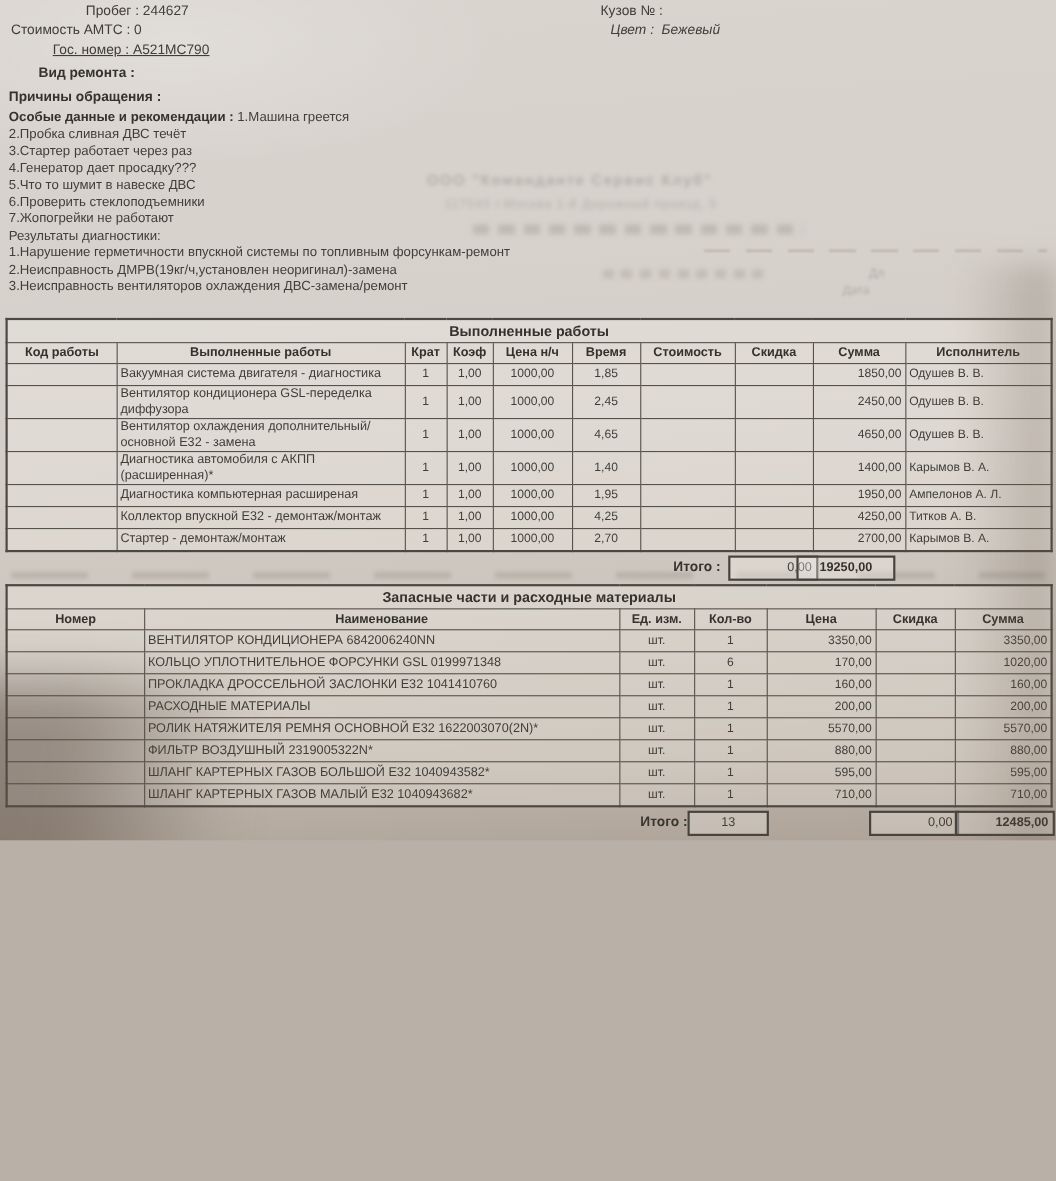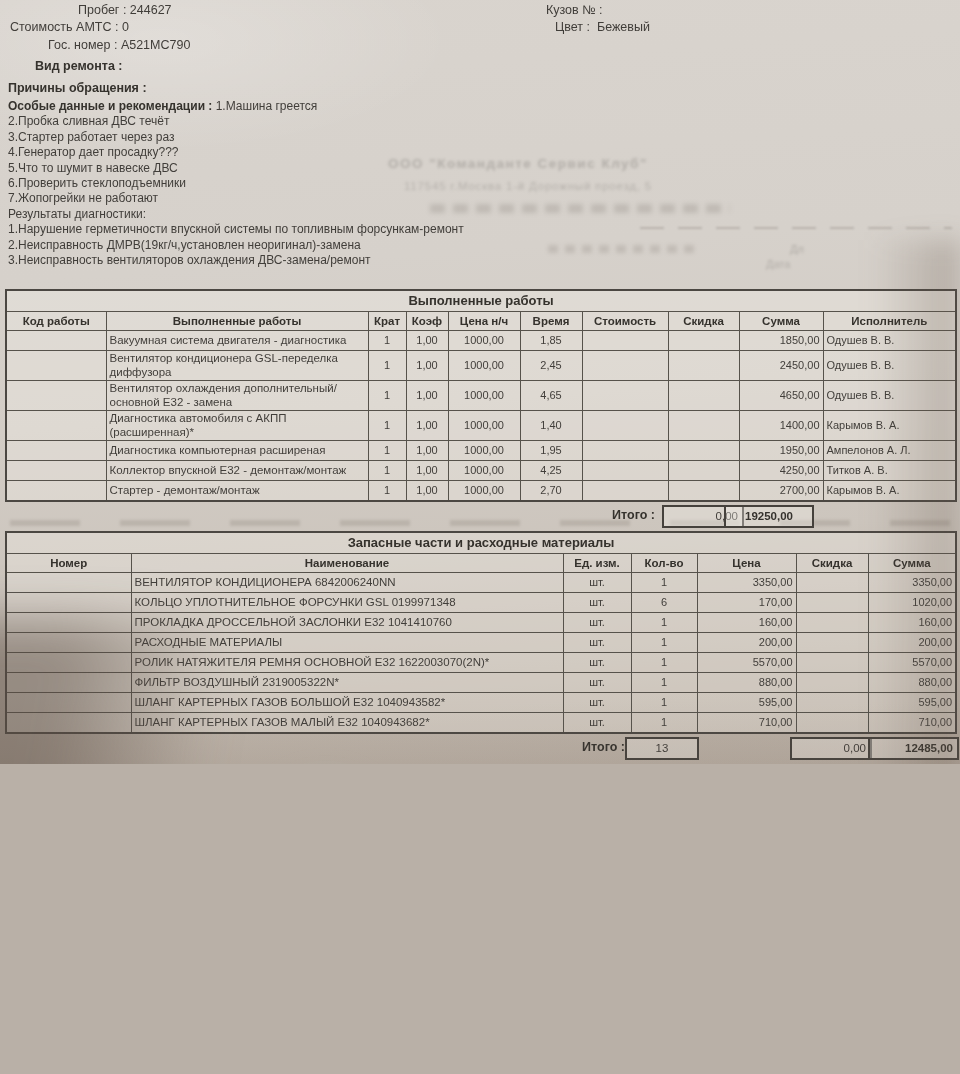--- a/index.html
+++ b/index.html
@@ -72,24 +72,24 @@
   <div class="ghost g-num z1"></div>
   <div class="ghost g-date z1">Дл</div>
   <div class="ghost g-date2 z1">Дата</div>
   <div class="ghost g-mid z1"></div>
   <div class="ghost g-grid z1"></div>
   <div class="ghost g-v1 z1"></div>
   <div class="ghost g-v2 z1"></div>
 
   <div class="txt z2" style="left:78px;top:3px;"><span>Пробег :</span> <span>244627</span></div>
   <div class="txt z2" style="left:10px;top:20px;"><span>Стоимость АМТС :</span> <span>0</span></div>
-  <div class="txt z2" style="left:48px;top:38px;"><span>Гос. номер :</span> <span>А521МС790</span></div>
+  <div class="txt z2" style="left:48px;top:38px;text-decoration:underline;"><span>Гос. номер :</span> <span>А521МС790</span></div>
   <div class="txt b z2" style="left:35px;top:59px;">Вид ремонта :</div>
   <div class="txt z2" style="left:546px;top:3px;"><span>Кузов № :</span> <span></span></div>
-  <div class="txt z2" style="left:555px;top:20px;"><span>Цвет :</span>&nbsp;&nbsp;<span>Бежевый</span></div>
+  <div class="txt z2" style="left:555px;top:20px;font-style:italic;"><span>Цвет :</span>&nbsp;&nbsp;<span>Бежевый</span></div>
   <div class="txt b z2" style="left:8px;top:81px;">Причины обращения :</div>
 
   <div class="notes z2">
     <div class="note-line"><span class="b">Особые данные и рекомендации :</span> <span>1.Машина греется</span></div>
     <div id="special-items">
         <div class="note-line">2.Пробка сливная ДВС течёт</div>
         <div class="note-line">3.Стартер работает через раз</div>
         <div class="note-line">4.Генератор дает просадку???</div>
         <div class="note-line">5.Что то шумит в навеске ДВС</div>
         <div class="note-line">6.Проверить стеклоподъемники</div>

